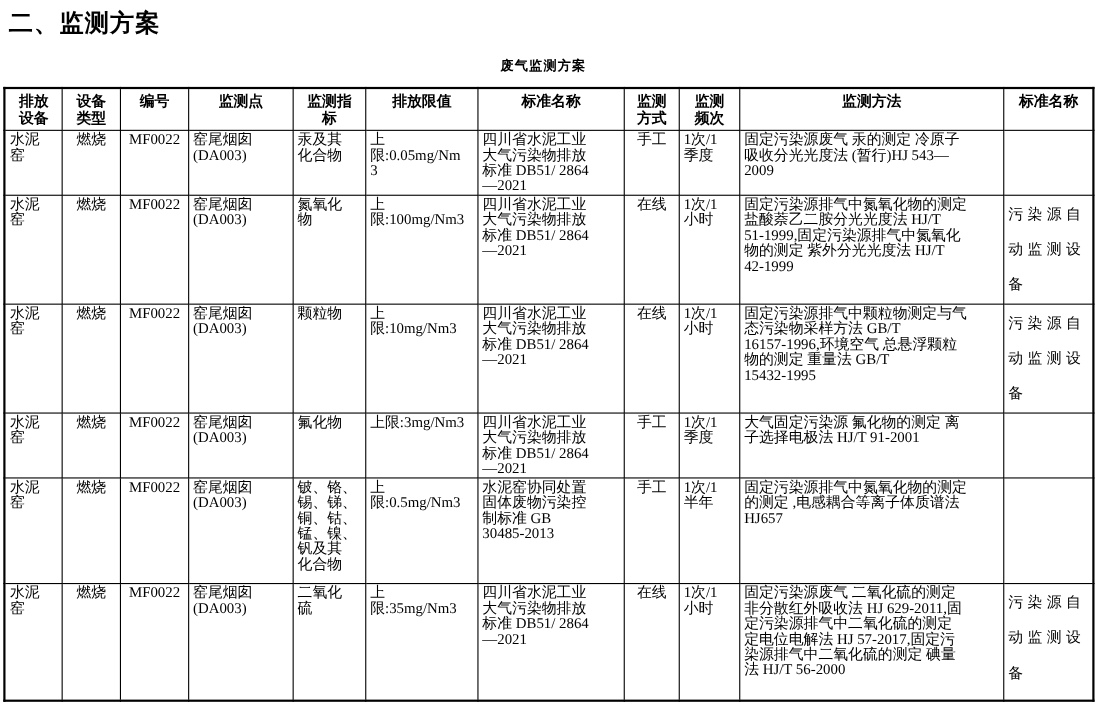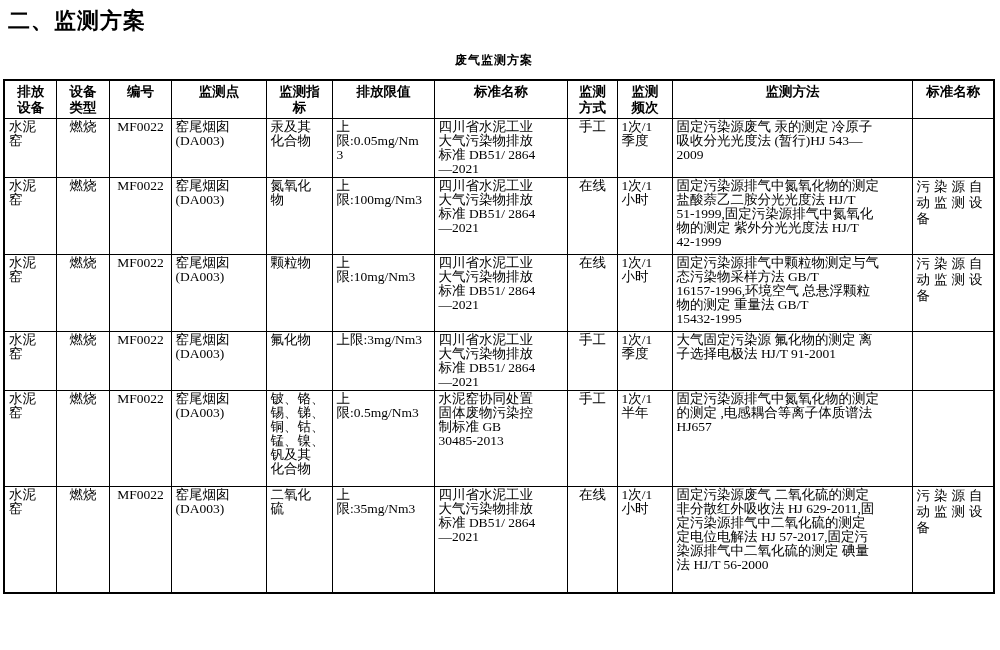--- a/index.html
+++ b/index.html
@@ -31,21 +31,21 @@
     font-weight:normal;
   }
   table.monitor th {
     font-weight:bold; text-align:center;
     line-height:16px; padding-top:3px;
   }
   table.monitor td { text-align:left; }
   table.monitor td:nth-child(2),
   table.monitor td:nth-child(3),
   table.monitor td:nth-child(8) { text-align:center; }
-  table.monitor td:nth-child(11) { letter-spacing:4px; line-height:16px; }
+  table.monitor td:nth-child(11) { letter-spacing:4px; line-height:32px; }
   tr.rh  { height:38px; }
   tr.r1  { height:62px; }
   tr.r2  { height:58px; }
   tr.r3  { height:77px; }
   tr.r4  { height:77px; }
   tr.r5  { height:58px; }
   tr.r6  { height:96px; }
   tr.r7  { height:107px; }
 </style>
 </head>

